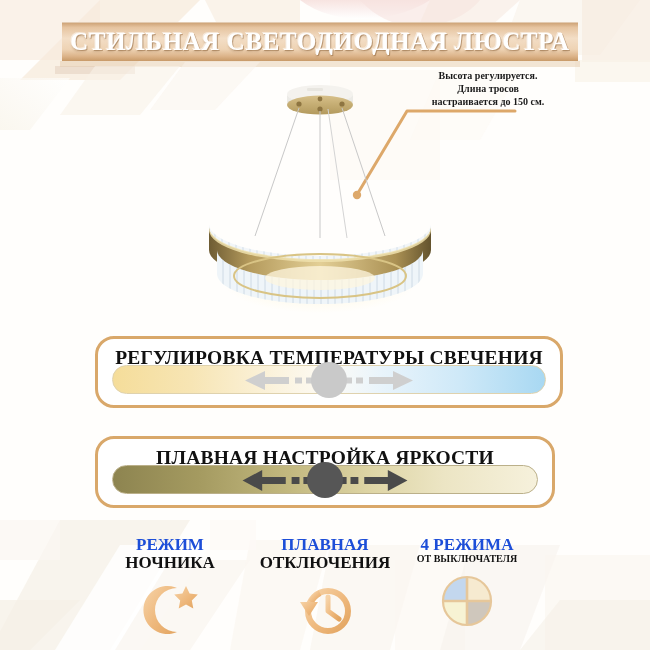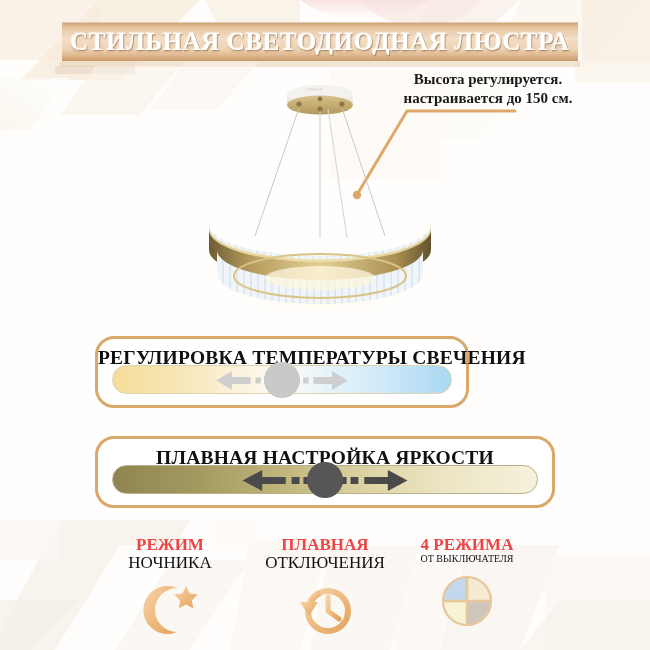--- a/index.html
+++ b/index.html
@@ -57,21 +57,21 @@
     border-radius: 13px;
   }
 
   
   .annotation {
     position: absolute;
     left: 398px;
     top: 70px;
     width: 180px;
     text-align: center;
-    font-size: 15px;
+    font-size: 10px;
     font-weight: bold;
     line-height: 1.28;
     color: #1a1a1a;
   }
   .leader {
     position: absolute;
     pointer-events: none;
   }
 
   
@@ -151,26 +151,26 @@
 
   
   .feature {
     position: absolute;
     width: 150px;
     text-align: center;
   }
   .feat-l1 {
     font-size: 17px;
     font-weight: bold;
-    color: #ef4444;
+    color: #1d4ed8;
     line-height: 1.05;
     white-space: nowrap;
   }
   .feat-l2 {
-    font-weight: normal;
+    font-weight: bold;
     color: #111111;
     line-height: 1.05;
     white-space: nowrap;
   }
   .feat-l2.big { font-size: 17px; }
   .feat-l2.small { font-size: 10px; }
   .feat-icon {
     margin-top: 6px;
     height: 62px;
     display: flex;
@@ -239,20 +239,21 @@
       <rect x="210" y="520" width="46" height="30" fill="#fdfaf6" opacity="0.7"></rect>
     </svg>
   </div>
 
   <div class="title-banner">
     <div class="title-text">СТИЛЬНАЯ СВЕТОДИОДНАЯ ЛЮСТРА</div>
   </div>
 
   <div class="annotation">
     <div>Высота регулируется.</div>
+    <div>Длина тросов</div>
     <div>настраивается до 150 см.</div>
   </div>
 
   <svg class="leader" style="left:320px; top:105px;" width="200" height="105" viewBox="0 0 200 105">
     <polyline points="195,6 87,6 38,88" fill="none" stroke="#dda86a" stroke-width="3" stroke-linecap="round" stroke-linejoin="round"></polyline>
     <circle cx="37" cy="90" r="4.2" fill="#dda86a"></circle>
   </svg>
 
   <div class="chandelier">
     <svg width="250" height="240" viewBox="0 0 250 240">
@@ -388,21 +389,21 @@
             <line x1="217" y1="160" x2="217" y2="230"></line>
           <line x1="224" y1="160" x2="224" y2="230"></line>
         </g>
       </g>
 
       <ellipse cx="125" cy="198" rx="86" ry="22" fill="none" stroke="#d9c485" stroke-width="2"></ellipse>
       <ellipse cx="125" cy="200" rx="55" ry="12" fill="#fdf6df" opacity="0.75"></ellipse>
     </svg>
   </div>
 
-  <div class="panel" style="left:95px; top:336px; width:374px; height:72px;">
+  <div class="panel" style="left:95px; top:336px; width:468px; height:72px;">
     <div class="panel-title">РЕГУЛИРОВКА ТЕМПЕРАТУРЫ СВЕЧЕНИЯ</div>
     <div class="slider-track track-warm">
       <svg width="100%" height="29" viewBox="0 0 432 29" preserveAspectRatio="none" style="display:block">
 
         <g fill="#cfcfcf">
           <polygon points="132,14.5 152,5 152,11 176,11 176,18 152,18 152,24"></polygon>
           <rect x="182" y="11.5" width="7" height="6"></rect>
           <rect x="193" y="11.5" width="7" height="6"></rect>
           <rect x="204" y="11.5" width="7" height="6"></rect>
         </g>

